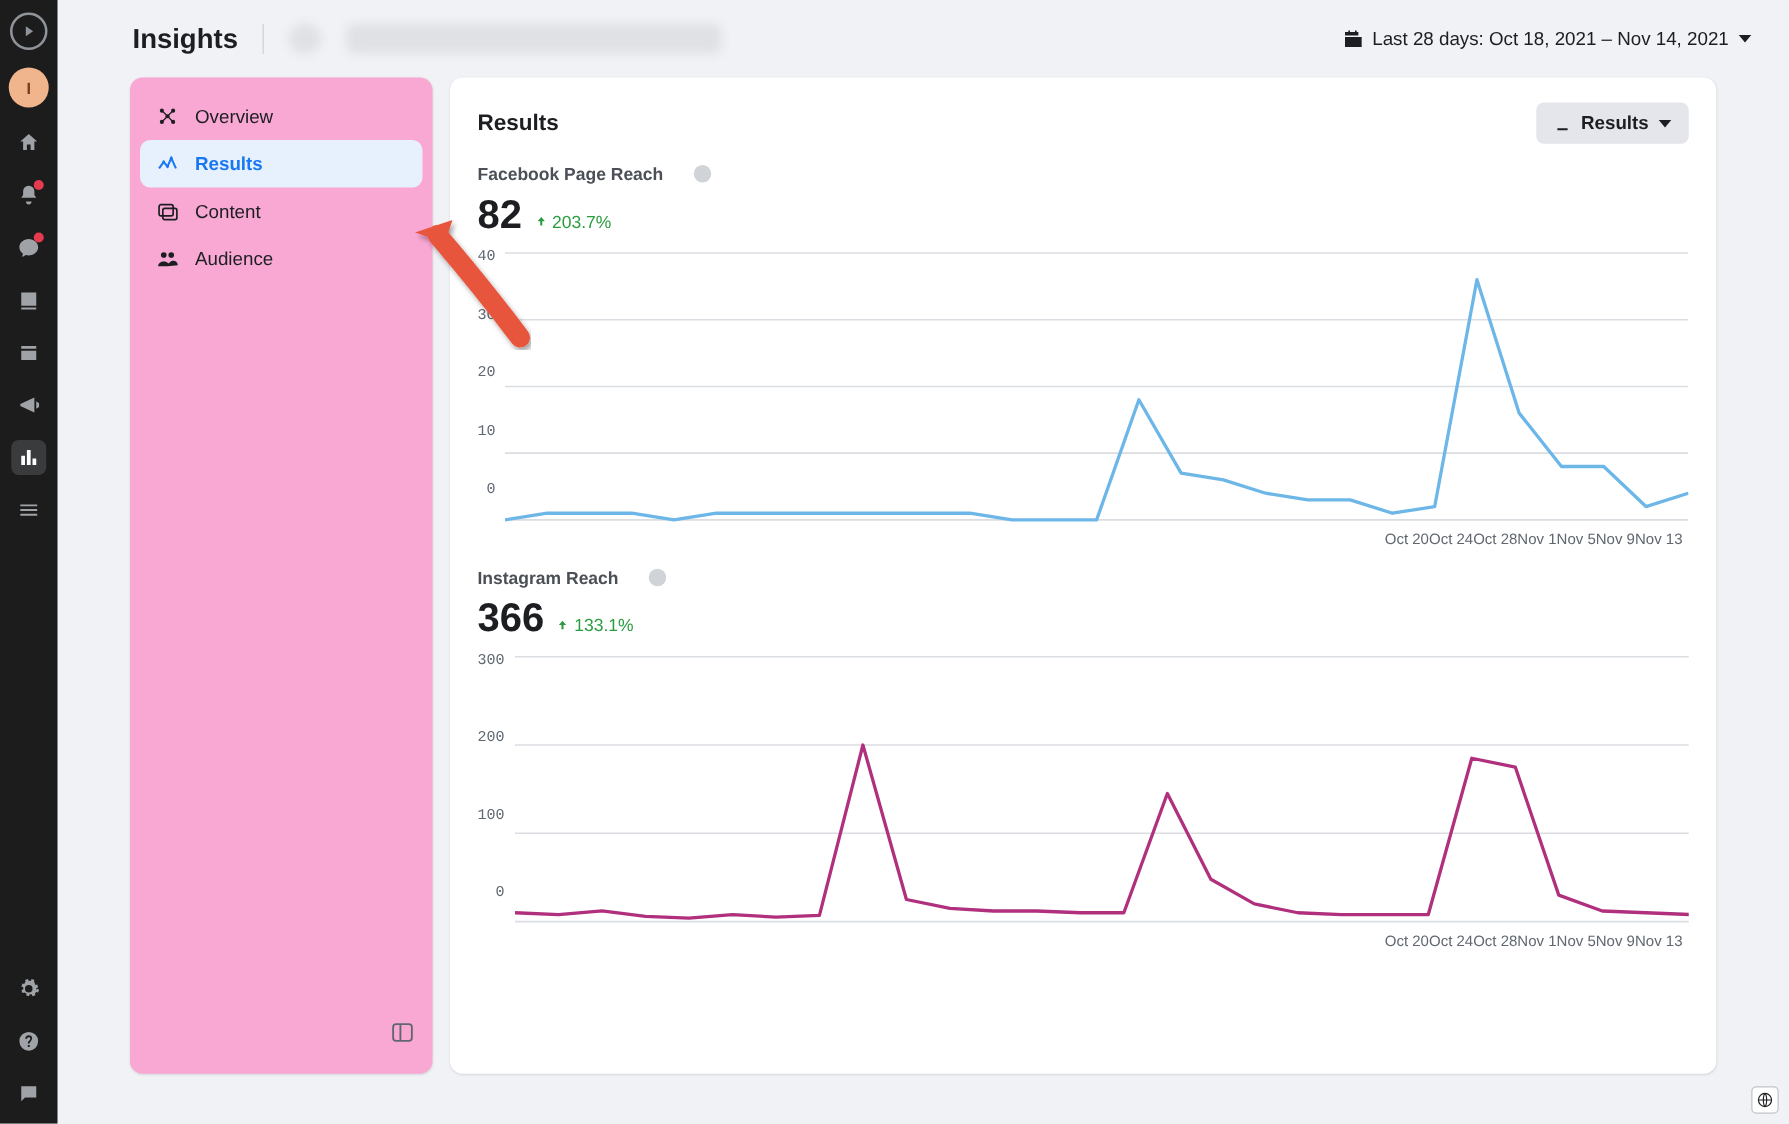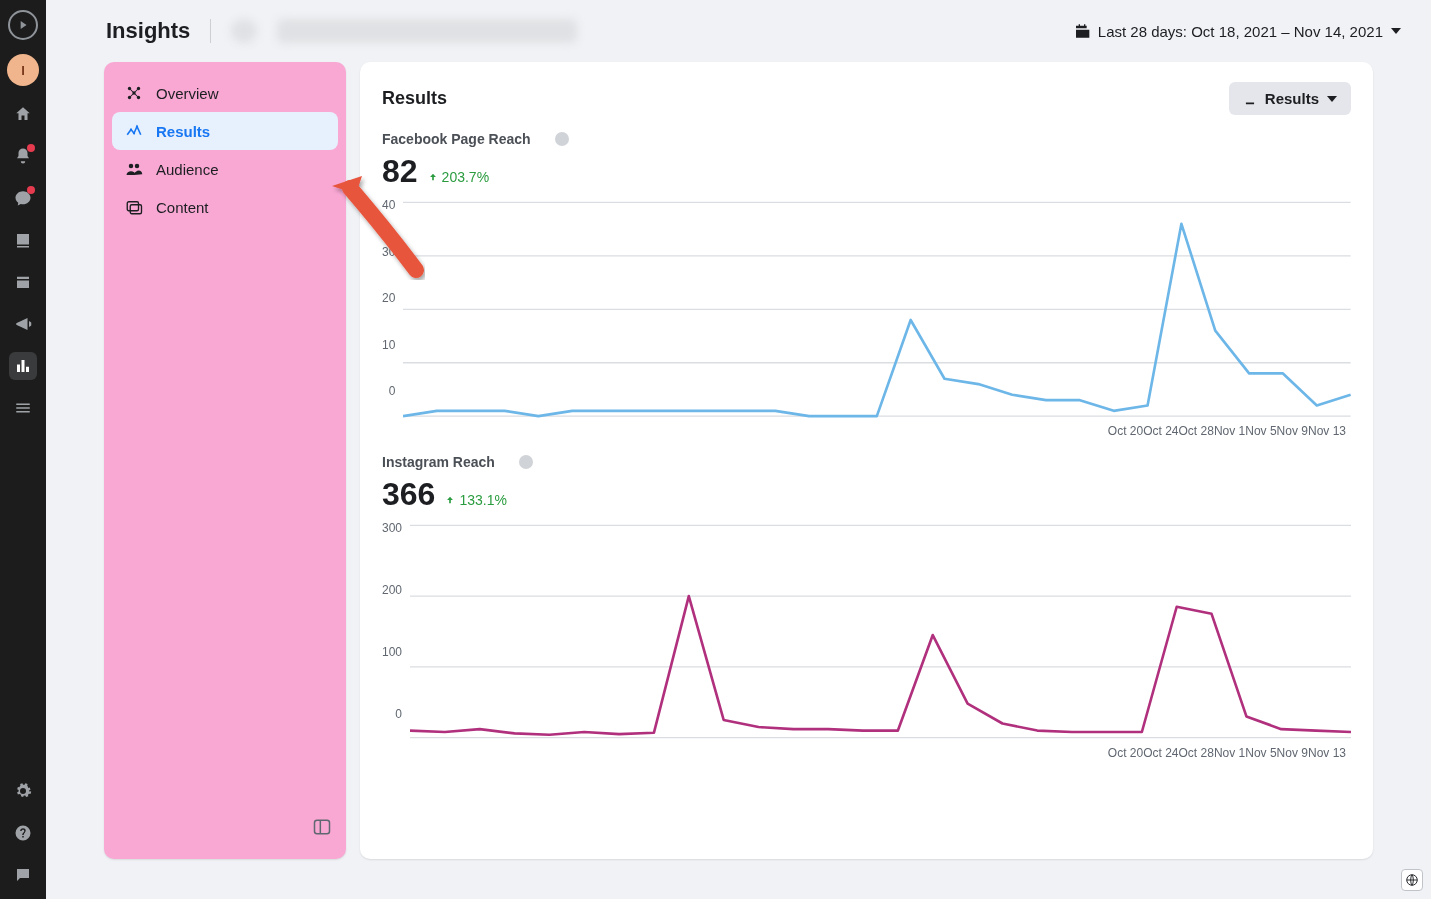--- a/index.html
+++ b/index.html
@@ -41,21 +41,21 @@
   .export-btn{margin-left:auto;background:#e4e6eb;border:none;border-radius:6px;padding:8px 14px;font-size:15px;font-weight:600;color:#1c1e21;display:flex;align-items:center;gap:8px;cursor:pointer;}
   .export-btn svg{width:14px;height:14px;fill:#1c1e21;}
   .chart-block{margin-top:16px;}
   .chart-title{font-size:14px;font-weight:600;color:#4b4f56;display:flex;align-items:center;gap:24px;}
   .info-icon{width:14px;height:14px;border-radius:50%;background:#d0d3d7;}
   .stat-row{display:flex;align-items:baseline;gap:10px;margin-top:6px;}
   .stat-val{font-size:32px;font-weight:700;color:#1c1e21;}
   .delta{font-size:14px;font-weight:400;color:#2a9c3f;display:flex;align-items:center;gap:4px;}
   .delta svg{width:10px;height:10px;fill:#2a9c3f;}
   .chart-box{display:flex;margin-top:8px;}
-  .yaxis{display:flex;flex-direction:column;justify-content:space-between;align-items:flex-end;padding-right:8px;font-size:12px;color:#606770;}
+  .yaxis{display:flex;flex-direction:column;justify-content:space-between;align-items:flex-end;padding-right:8px;font-size:12px;color:#606770;font-family:Liberation Mono, monospace;}
   .plot{flex:1;position:relative;}
   .plot svg{width:100%;display:block;}
   .xaxis{display:flex;justify-content:flex-end;font-size:12px;color:#606770;margin-top:6px;}
   line.grid{stroke:#dadde1;stroke-width:1.2;}
   
   .arrow{position:absolute;top:170px;left:326px;pointer-events:none;}
   
   .globe{position:absolute;right:8px;bottom:8px;width:22px;height:22px;border:1px solid #c0c4c9;border-radius:4px;display:flex;align-items:center;justify-content:center;background:#fff;}
   .globe svg{width:14px;height:14px;fill:#606770;}
 </style>
@@ -170,35 +170,35 @@
                 <circle cx="8" cy="10" r="1.5"></circle>
                 <circle cx="12" cy="15" r="1.5"></circle>
                 <circle cx="16" cy="6" r="1.5"></circle>
               </svg>
             </span>
           <span>Results</span>
         </div>
         <div class="side-item">
           <span class="mi">
               <svg viewBox="0 0 24 24">
+                <rect x="3" y="5" width="15" height="12" rx="2" fill="none" stroke="currentColor" stroke-width="1.8"></rect>
+                <rect x="7" y="9" width="15" height="12" rx="2" fill="none" stroke="currentColor" stroke-width="1.8"></rect>
+              </svg>
+            </span>
+          <span>Content</span>
+        </div>
+        <div class="side-item">
+          <span class="mi">
+              <svg viewBox="0 0 24 24">
                 <circle cx="8" cy="8" r="3"></circle>
                 <circle cx="16" cy="8" r="3"></circle>
                 <path d="M2 20c0-3 3-5 6-5s6 2 6 5zm10 0c0-2 1-3.6 2.6-4.4C15.8 14.5 17 14 18 14c3 0 5 2 5 5z"></path>
               </svg>
             </span>
           <span>Audience</span>
-        </div>
-        <div class="side-item">
-          <span class="mi">
-              <svg viewBox="0 0 24 24">
-                <rect x="3" y="5" width="15" height="12" rx="2" fill="none" stroke="currentColor" stroke-width="1.8"></rect>
-                <rect x="7" y="9" width="15" height="12" rx="2" fill="none" stroke="currentColor" stroke-width="1.8"></rect>
-              </svg>
-            </span>
-          <span>Content</span>
         </div>
         <div class="grow"></div>
         <div class="collapse-btn">
           <svg viewBox="0 0 24 24">
               <rect x="3" y="4" width="18" height="16" rx="3" fill="none" stroke="currentColor" stroke-width="1.8"></rect>
               <path d="M10 4v16" stroke="currentColor" stroke-width="1.8"></path>
             </svg>
         </div>
       </div>
 

